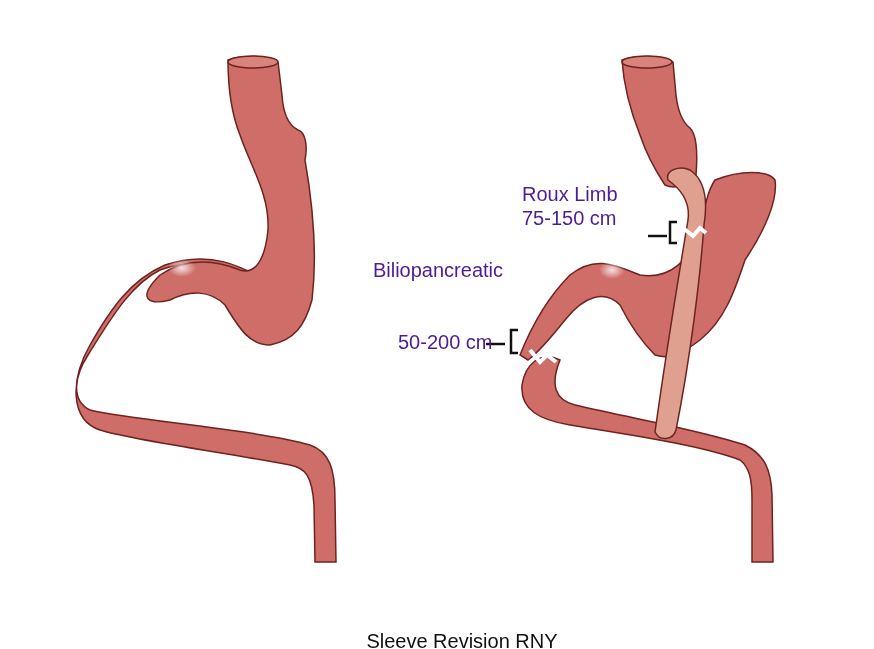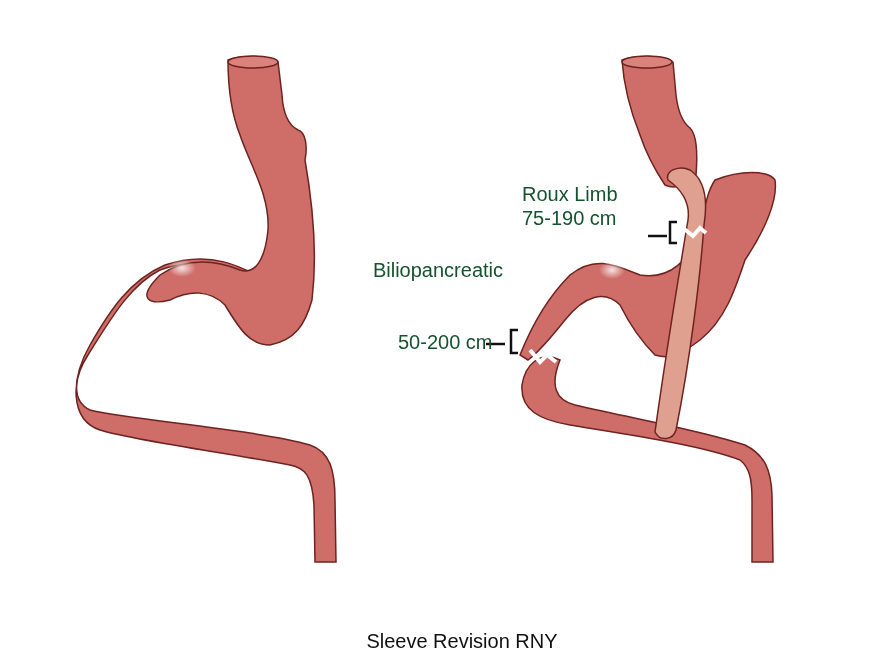--- a/index.html
+++ b/index.html
@@ -1,18 +1,18 @@
 <!DOCTYPE html>
 <html><head>
 <meta charset="utf-8">
 <style>
   html, body { margin: 0; padding: 0; background: #ffffff; }
   body { width: 874px; height: 649px; position: relative; overflow: hidden; font-family: "Liberation Sans", sans-serif; }
   svg.art { position: absolute; left: 0; top: 0; }
-  .label { position: absolute; color: #14532d; font-size: 20px; line-height: 24px; white-space: nowrap; }
+  .label { position: absolute; color: #4c1d95; font-size: 20px; line-height: 24px; white-space: nowrap; }
   .caption { position: absolute; left: 0; width: 874px; top: 630px; text-align: center; font-size: 20px; color: #111; padding-left: 25px; }
 </style>
 </head>
 <body>
 
 <svg class="art" width="874" height="649" viewBox="0 0 874 649">
   <defs>
     <radialGradient id="hl" cx="0.5" cy="0.5" r="0.5">
       <stop offset="0" stop-color="#fff" stop-opacity="0.8"></stop>
       <stop offset="1" stop-color="#fff" stop-opacity="0"></stop>
@@ -49,21 +49,21 @@
     <path d="M677 222 L670 222 L670 243 L677 243"></path>
   </g>
   <g stroke="#111" stroke-width="2.5" fill="none">
     <line x1="486" y1="344" x2="505" y2="344"></line>
     <path d="M518 330 L511 330 L511 353 L518 353"></path>
   </g>
 </svg>
 
 <div class="label" style="left:522px; top:182px;">
   <div>Roux Limb</div>
-  <div>75-190 cm</div>
+  <div>75-150 cm</div>
 </div>
 
 <div class="label" style="left:362px; top:258px; text-align:center; width:152px;">
   <div>Biliopancreatic</div>
 </div>
 <div class="label" style="left:368px; top:330px;margin-left:30px;">50-200 cm</div>
 
 <div class="caption">Sleeve Revision RNY</div>
 
 </body></html>

